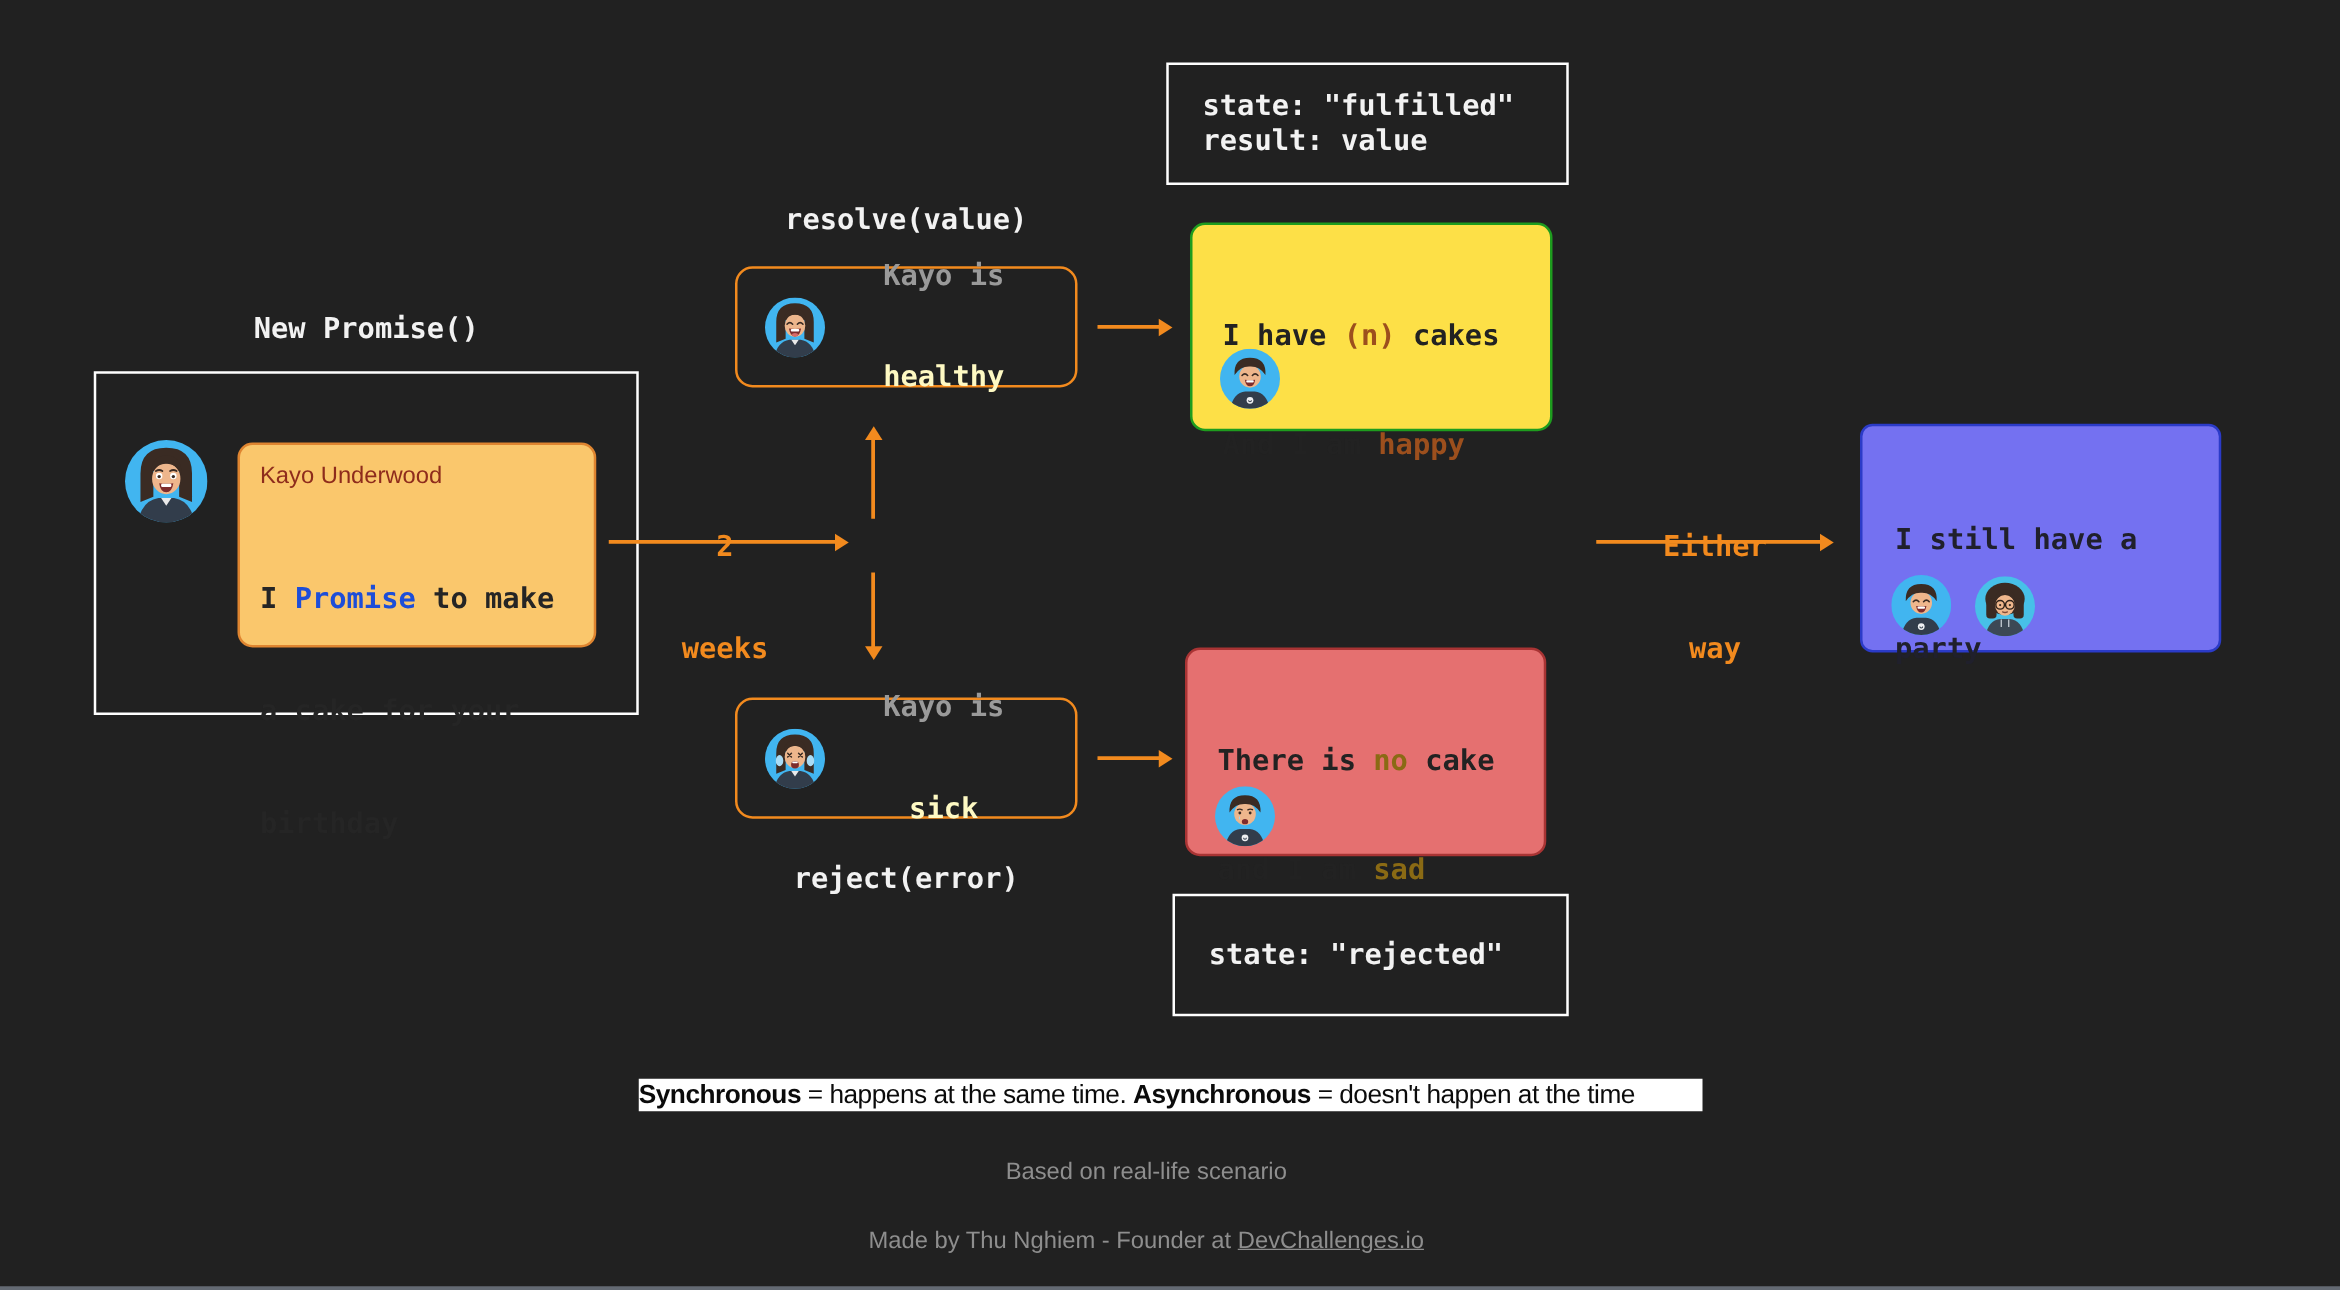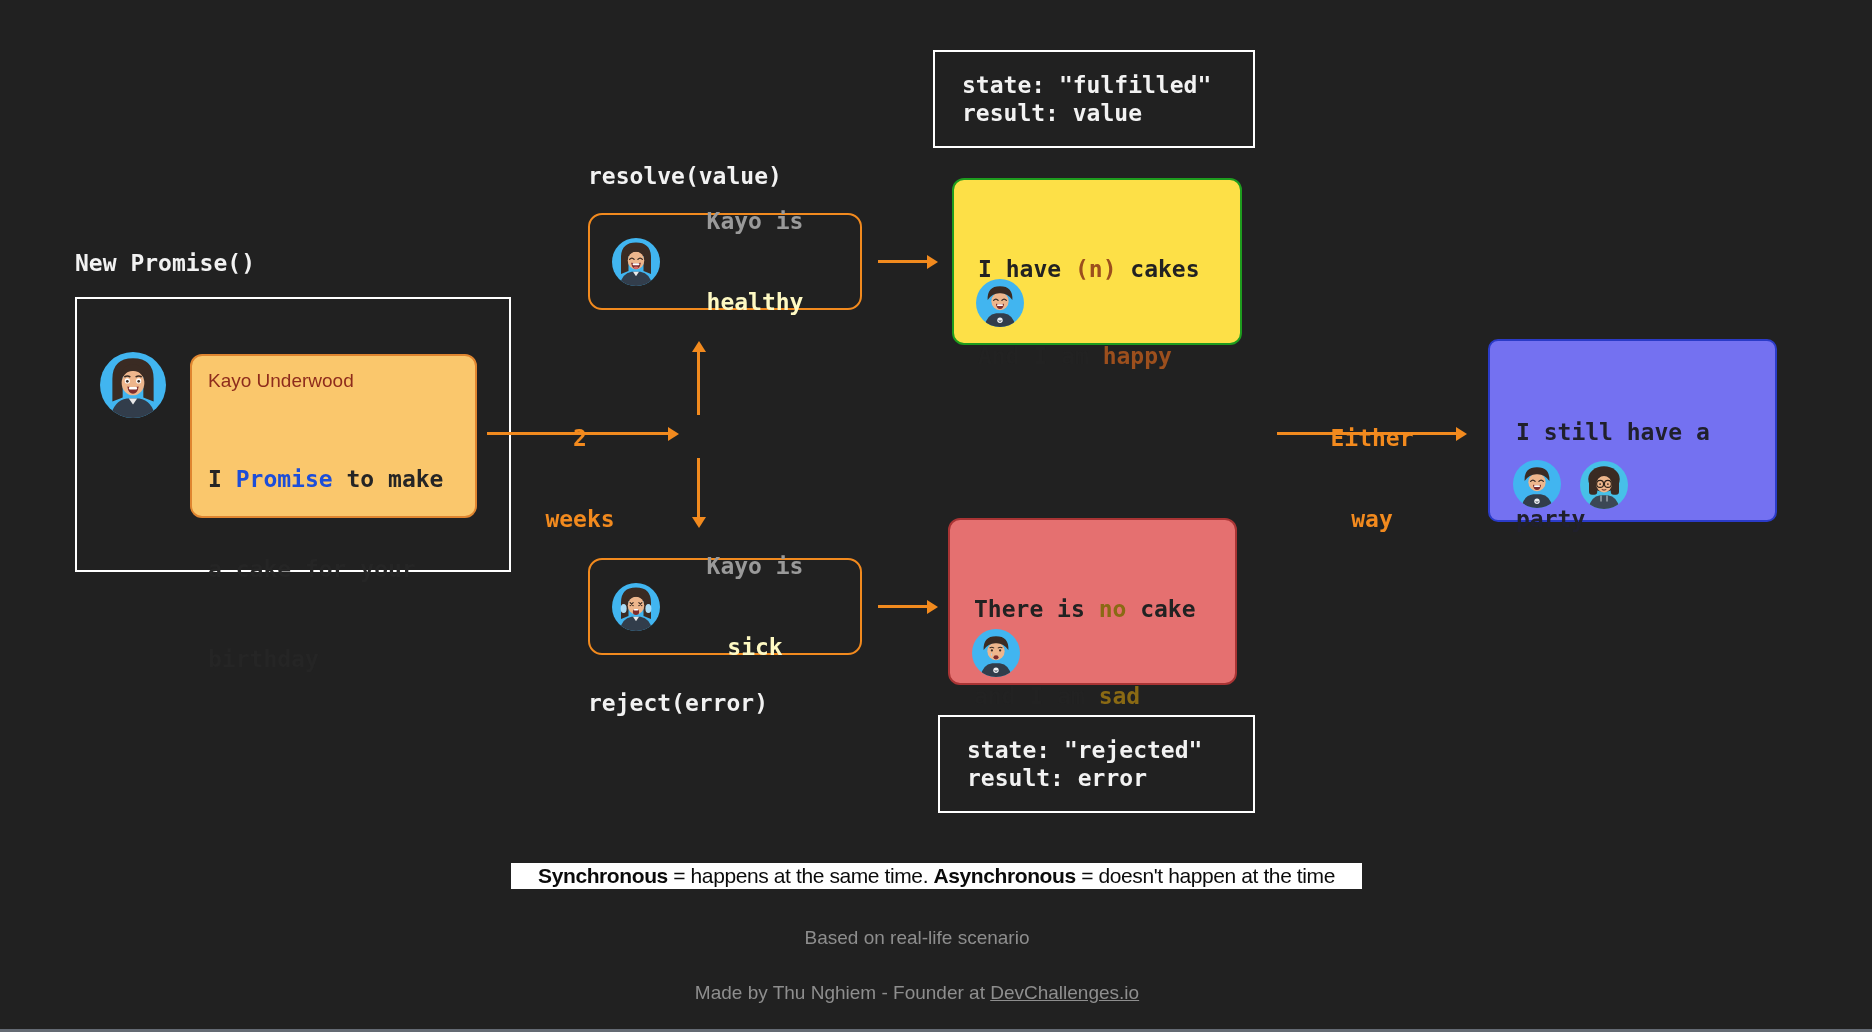--- a/index.html
+++ b/index.html
@@ -9,21 +9,21 @@
     font-family:"DejaVu Sans Mono","Liberation Mono",monospace;
   }
   
   .state-box{
     position:absolute;box-sizing:border-box;border:2px solid #ffffff;
     display:flex;flex-direction:column;justify-content:center;
     padding-left:27px;color:#f2f2f2;font-size:23px;font-weight:700;line-height:28px;
     white-space:pre;
   }
   .diagram-label{
-    position:absolute;text-align:left;color:#f2f2f2;
+    position:absolute;text-align:center;color:#f2f2f2;
     font-size:23px;font-weight:700;line-height:28px;white-space:pre;
   }
   .orange-label{
     position:absolute;text-align:center;color:#f28a1e;
     font-size:23px;font-weight:700;line-height:27px;white-space:pre;
   }
   .actor-box{
     position:absolute;box-sizing:border-box;width:274px;height:97px;
     border:2px solid #f28a1e;border-radius:14px;
     display:flex;align-items:center;padding-left:22px;padding-right:10px;
@@ -79,21 +79,21 @@
     border-top:11px solid #f28a1e;border-left:7px solid transparent;border-right:7px solid transparent;
   }
   
   .avatar{border-radius:50%;display:block;}
   .av-66{width:66px;height:66px;}
   .av-48{width:48px;height:48px;}
   .abs{position:absolute;}
   
   .sync-bar{
     position:absolute;left:511px;top:863px;width:851px;height:26px;background:#ffffff;
-    display:flex;align-items:center;justify-content:center;
+    display:flex;align-items:center;justify-content:flex-start;
     font-family:"Liberation Sans",sans-serif;font-size:21px;letter-spacing:-0.4px;
     color:#0b0b0b;white-space:pre;
   }
   .sync-bar b{font-weight:700;}
   .footer-line{
     position:absolute;transform:translateX(-50%);left:917px;
     font-family:"Liberation Sans",sans-serif;font-size:19px;color:#8e8e8e;white-space:pre;
   }
   .footer-link{text-decoration:underline;color:#8e8e8e;cursor:pointer;}
   .bottom-strip{position:absolute;left:0;bottom:0;width:100%;height:3px;background:#646a73;}
@@ -225,21 +225,20 @@
       <path d="M26 31.5 Q24.6 34.5 26 36 Q27.4 34.5 26 31.5 Z" fill="#9fd8f5"></path>
       <ellipse cx="32" cy="37.8" rx="3.4" ry="2.8" fill="#7e2c2c"></ellipse>
       <path d="M11 64 Q14 47 27 45.5 L37 45.5 Q50 47 53 64 Z" fill="#323d4b"></path>
       <circle cx="32" cy="55" r="3.6" fill="#eef0f2"></circle>
       <path d="M30.5 55 A1.5 1.5 0 1 0 33.5 55" stroke="#323d4b" stroke-width="1.1" fill="none"></path>
     </svg>
   </div>
 
   <div class="state-box" style="left:938px;top:715px;width:317px;height:98px;">
     <div>state: "rejected"</div>
-    <div>result: error</div>
   </div>
 
   <div class="orange-label" style="left:1277px;top:371px;width:190px;">
     <div>Either</div>
     <div>way</div>
   </div>
   <div class="arr arr-h" style="left:1277px;top:432px;width:180px;"></div>
 
   <div class="party-box">
     <div>I still have a</div>

